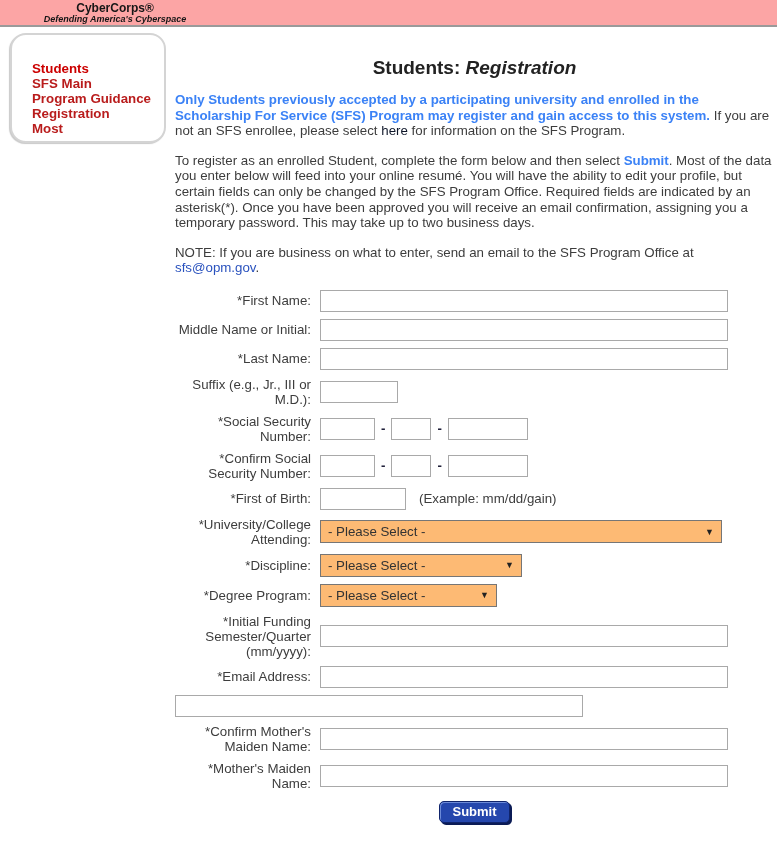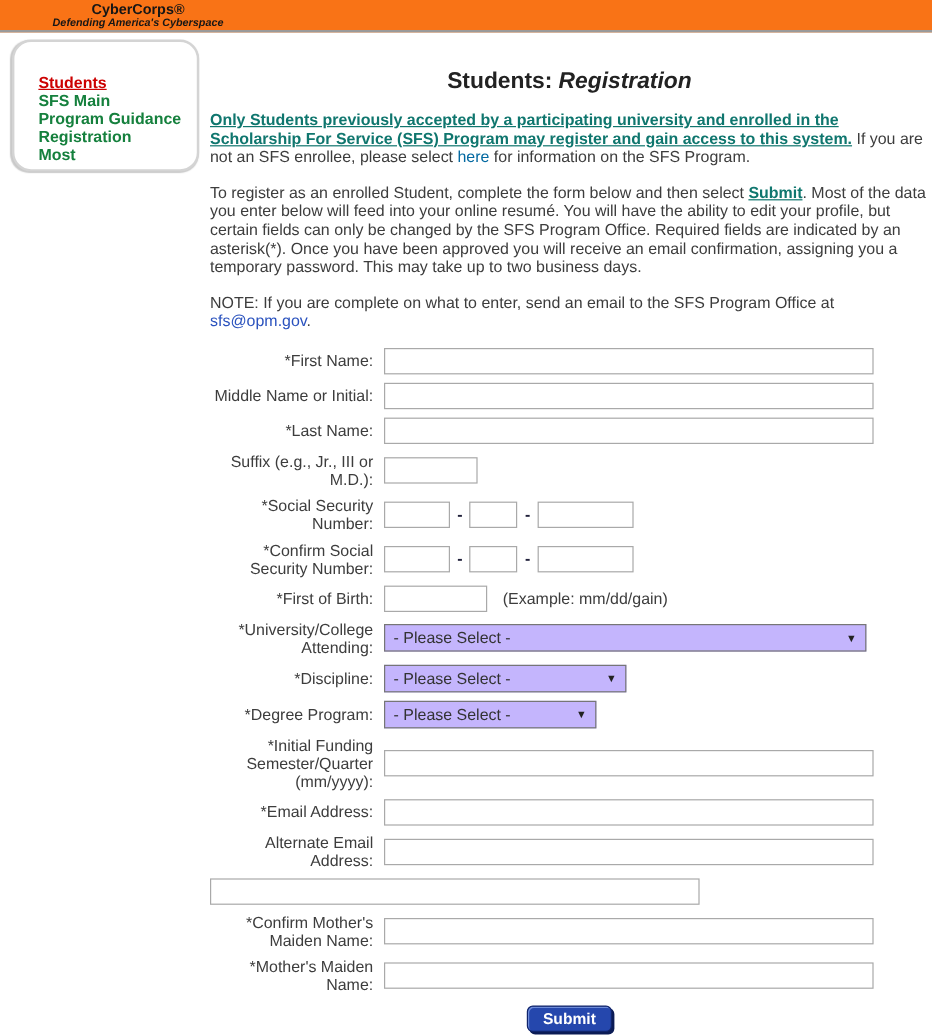--- a/index.html
+++ b/index.html
@@ -2,58 +2,58 @@
 <html><head>
 <meta charset="utf-8">
 <style>
   * { margin:0; padding:0; box-sizing:border-box; }
   html,body { background:#fff; }
   body {
     width:777px; height:863px; position:relative; overflow:hidden;
     font-family:"Liberation Sans", sans-serif; font-size:13.3px; color:#3d3d3d;
   }
   
-  .header { width:777px; border-bottom:2px solid #9a9a9a; padding:2px 0 1px; background:#f97316; }
+  .header { width:777px; border-bottom:2px solid #9a9a9a; padding:2px 0 1px; background:#fca5a5; }
   .logo { width:230px; text-align:center; color:#161616; }
   .logo-title { font-size:12px; font-weight:bold; line-height:12px; }
   .logo-tag { font-size:9px; font-weight:bold; font-style:italic; line-height:10px; }
   
   .sidebar {
     position:absolute; left:10px; top:33px; width:156px; height:110px;
     border:2px solid #d4d4d4; border-radius:16px; background:#fff;
     padding:26px 0 0 20px;
     box-shadow:-1px 1px 1px #c9c9c9;
   }
-  .sidebar a { display:block; font-weight:bold; font-size:13.3px; line-height:15px; color:#15803d; text-decoration:none; cursor:pointer; }
-  .sidebar a.active { color:#cc0000; text-decoration:underline; }
+  .sidebar a { display:block; font-weight:bold; font-size:13.3px; line-height:15px; color:#b91c1c; text-decoration:none; cursor:pointer; }
+  .sidebar a.active { color:#cc0000; }
   
   .main { margin-left:175px; width:599px; }
   .page-title { text-align:center; font-size:19px; font-weight:bold; color:#222; margin:30px 0 13px; }
   .page-title .em { font-style:italic; }
   p.copy { margin:0 0 14px; line-height:15.6px; }
-  p.copy b { color:#0f766e;text-decoration:underline; }
-  a.inline-link { color:#0369a1; text-decoration:none; cursor:pointer; }
+  p.copy b { color:#3b82f6; }
+  a.inline-link { color:#0f172a; text-decoration:none; cursor:pointer; }
   a.inline-link.bold { font-weight:normal; color:#2a52be; }
   
   .form { }
   .frow { display:flex; align-items:center; margin-bottom:7px; }
   .flabel { flex:none; width:145px; padding-right:9px; text-align:right; line-height:15px; }
   .fctrl { display:flex; align-items:center; }
   input.ti {
     height:22px; border:1px solid #a9a9a9; background:#fff; color:#333;
     font-family:"Liberation Sans", sans-serif; font-size:13px; padding:2px 4px;
   }
   .w-long { width:408px; }
   .w-suffix { width:78px; }
   .w-dob { width:86px; }
   .ssn1 { width:55px; } .ssn2 { width:40px; } .ssn3 { width:80px; }
   .dash { margin:0 6px; font-weight:bold; color:#20203a; }
   .ctrl-note { margin-left:13px; }
   .select {
-    height:23px; border:1px solid #767676; background:#c4b5fd; color:#333;
+    height:23px; border:1px solid #767676; background:#fdba74; color:#333;
     display:flex; align-items:center; justify-content:space-between;
     padding:0 7px; cursor:pointer;
   }
   .sel-univ { width:402px; } .sel-disc { width:202px; } .sel-deg { width:177px; }
   .sel-arrow { font-size:9px; color:#222; margin-left:8px; }
   
   .submit-wrap { text-align:center; margin-top:10px; }
   button.submit {
     background:#2547ad; color:#fff; font-family:"Liberation Sans", sans-serif;
     font-size:13px; font-weight:bold; border:1px solid #10246b; border-radius:5px;
@@ -80,21 +80,21 @@
 </div>
 
 <div class="main">
 
   <div class="page-title"><span>Students: </span><span class="em">Registration</span></div>
 
   <p class="copy"><b>Only Students previously accepted by a participating university and enrolled in the Scholarship For Service (SFS) Program may register and gain access to this system.</b><span> If you are not an SFS enrollee, please select </span><a class="inline-link">here</a><span> for information on the SFS Program.</span></p>
 
   <p class="copy"><span>To register as an enrolled Student, complete the form below and then select </span><b>Submit</b><span>. Most of the data you enter below will feed into your online resumé. You will have the ability to edit your profile, but certain fields can only be changed by the SFS Program Office. Required fields are indicated by an asterisk(*). Once you have been approved you will receive an email confirmation, assigning you a temporary password. This may take up to two business days.</span></p>
 
-  <p class="copy"><span>NOTE: If you are complete on what to enter, send an email to the SFS Program Office at </span><a class="inline-link bold">sfs@opm.gov</a><span>.</span></p>
+  <p class="copy"><span>NOTE: If you are business on what to enter, send an email to the SFS Program Office at </span><a class="inline-link bold">sfs@opm.gov</a><span>.</span></p>
 
   <div class="form">
 
     <div class="frow">
       <label class="flabel">*First Name:</label>
       <div class="fctrl">
           <input class="ti w-long" value="" style="">
         </div>
     </div>
 
@@ -186,26 +186,20 @@
         </div>
     </div>
 
     <div class="frow">
       <label class="flabel">*Email Address:</label>
       <div class="fctrl">
           <input class="ti w-long" value="" style="">
         </div>
     </div>
 
-    <div class="frow">
-      <label class="flabel">Alternate Email Address:</label>
-      <div class="fctrl">
-          <input class="ti w-long" value="" style="">
-        </div>
-    </div>
 
     <div class="frow">
       <div class="fctrl">
           <input class="ti w-long" value="" style="">
         </div>
     </div>
 
     <div class="frow">
       <label class="flabel">*Confirm Mother's Maiden Name:</label>
       <div class="fctrl">

